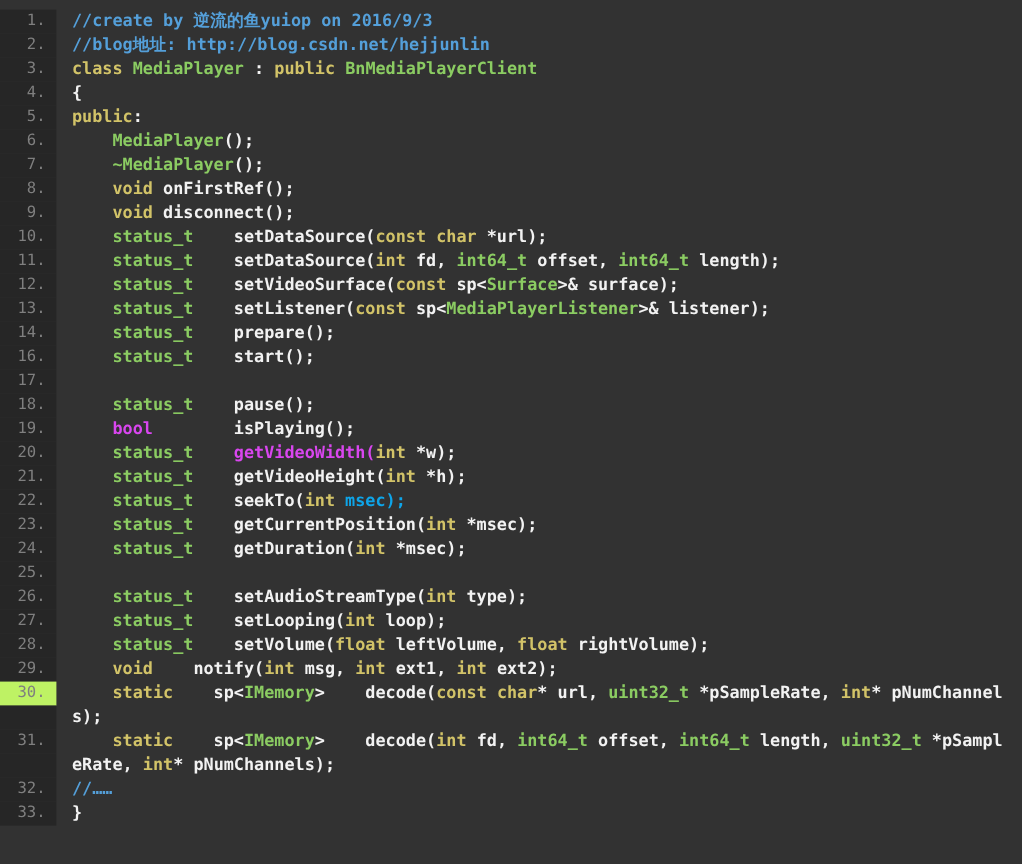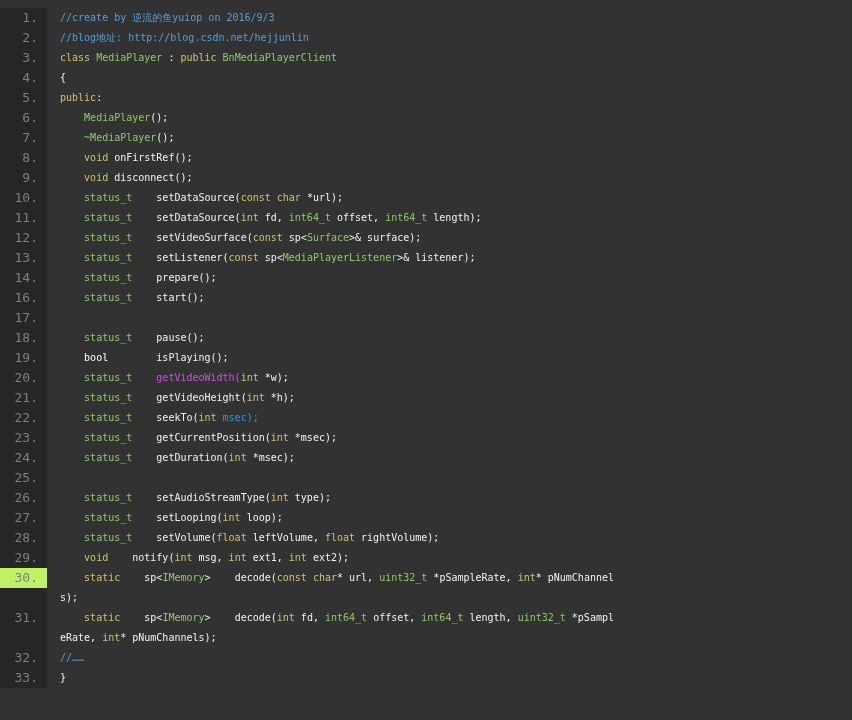--- a/index.html
+++ b/index.html
@@ -19,22 +19,22 @@
     font-size:13px;
     font-weight:400;
     user-select:none;
   }
   .code {
     flex:1;
     box-sizing:border-box;
     padding-left:13px;
     white-space:pre;
     overflow:hidden;
-    font-size:10px;
-    font-weight:normal;
+    font-size:14px;
+    font-weight:bold;
     letter-spacing:0;
   }
 </style>
 </head>
 <body>
 
 <div class="page" style="background: rgb(50, 50, 50);">
   <div>
       <div class="row">
         <span class="gutter" style="background: rgb(38, 38, 38); color: rgb(127, 127, 127);">1.</span>
@@ -99,21 +99,21 @@
       <div class="row">
         <span class="gutter" style="background: rgb(38, 38, 38); color: rgb(127, 127, 127);">17.</span>
         <span class="code" style="color: rgb(242, 242, 242); margin-top: 36px;"><span style="color: rgb(242, 242, 242);">    </span><span style="color: rgb(139, 204, 98);">status_t</span><span style="color: rgb(242, 242, 242);">    stop();</span></span>
       </div>
       <div class="row">
         <span class="gutter" style="background: rgb(38, 38, 38); color: rgb(127, 127, 127);">18.</span>
         <span class="code" style="color: rgb(242, 242, 242);"><span style="color: rgb(242, 242, 242);">    </span><span style="color: rgb(139, 204, 98);">status_t</span><span style="color: rgb(242, 242, 242);">    pause();</span></span>
       </div>
       <div class="row">
         <span class="gutter" style="background: rgb(38, 38, 38); color: rgb(127, 127, 127);">19.</span>
-        <span class="code" style="color: rgb(242, 242, 242);"><span style="color: rgb(242, 242, 242);">    </span><span style="color: #ffffff;">bool</span><span style="color: rgb(242, 242, 242);">        isPlaying();</span></span>
+        <span class="code" style="color: rgb(242, 242, 242);"><span style="color: rgb(242, 242, 242);">    </span><span style="color: #d946ef;">bool</span><span style="color: rgb(242, 242, 242);">        isPlaying();</span></span>
       </div>
       <div class="row">
         <span class="gutter" style="background: rgb(38, 38, 38); color: rgb(127, 127, 127);">20.</span>
         <span class="code" style="color: rgb(242, 242, 242);"><span style="color: rgb(242, 242, 242);">    </span><span style="color: rgb(139, 204, 98);">status_t</span><span style="color: #d946ef;">    getVideoWidth(</span><span style="color: rgb(210, 195, 104);">int</span><span style="color: rgb(242, 242, 242);"> *w);</span></span>
       </div>
       <div class="row">
         <span class="gutter" style="background: rgb(38, 38, 38); color: rgb(127, 127, 127);">21.</span>
         <span class="code" style="color: rgb(242, 242, 242);"><span style="color: rgb(242, 242, 242);">    </span><span style="color: rgb(139, 204, 98);">status_t</span><span style="color: rgb(242, 242, 242);">    getVideoHeight(</span><span style="color: rgb(210, 195, 104);">int</span><span style="color: rgb(242, 242, 242);"> *h);</span></span>
       </div>
       <div class="row">

